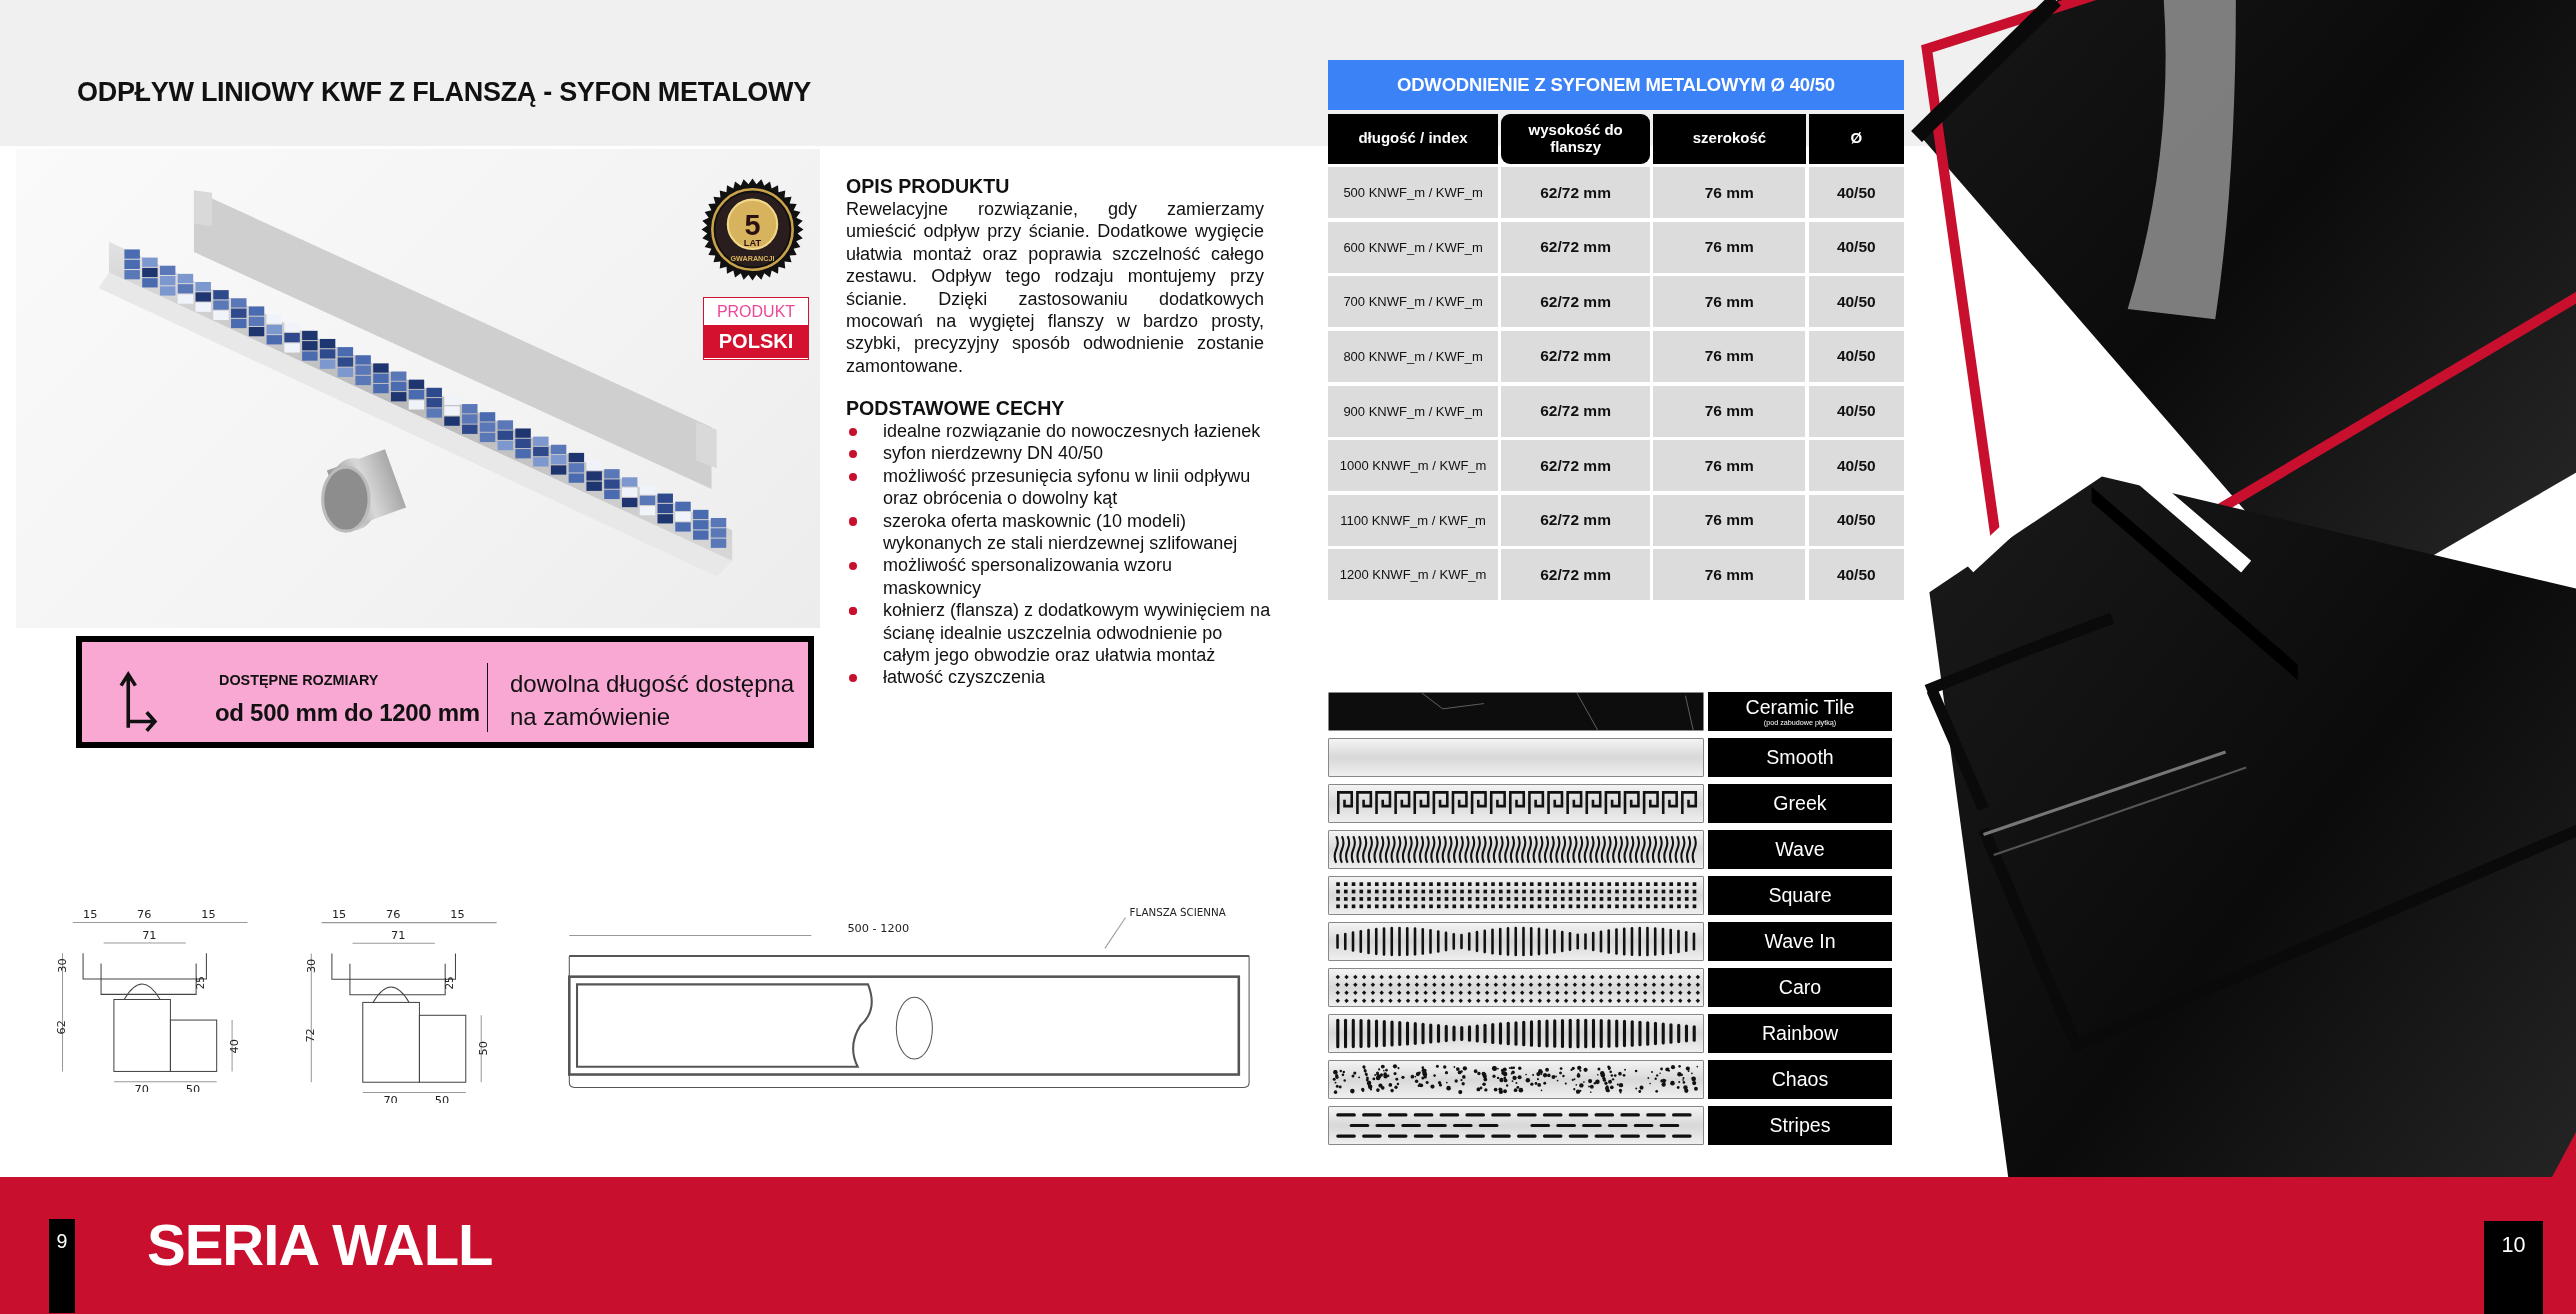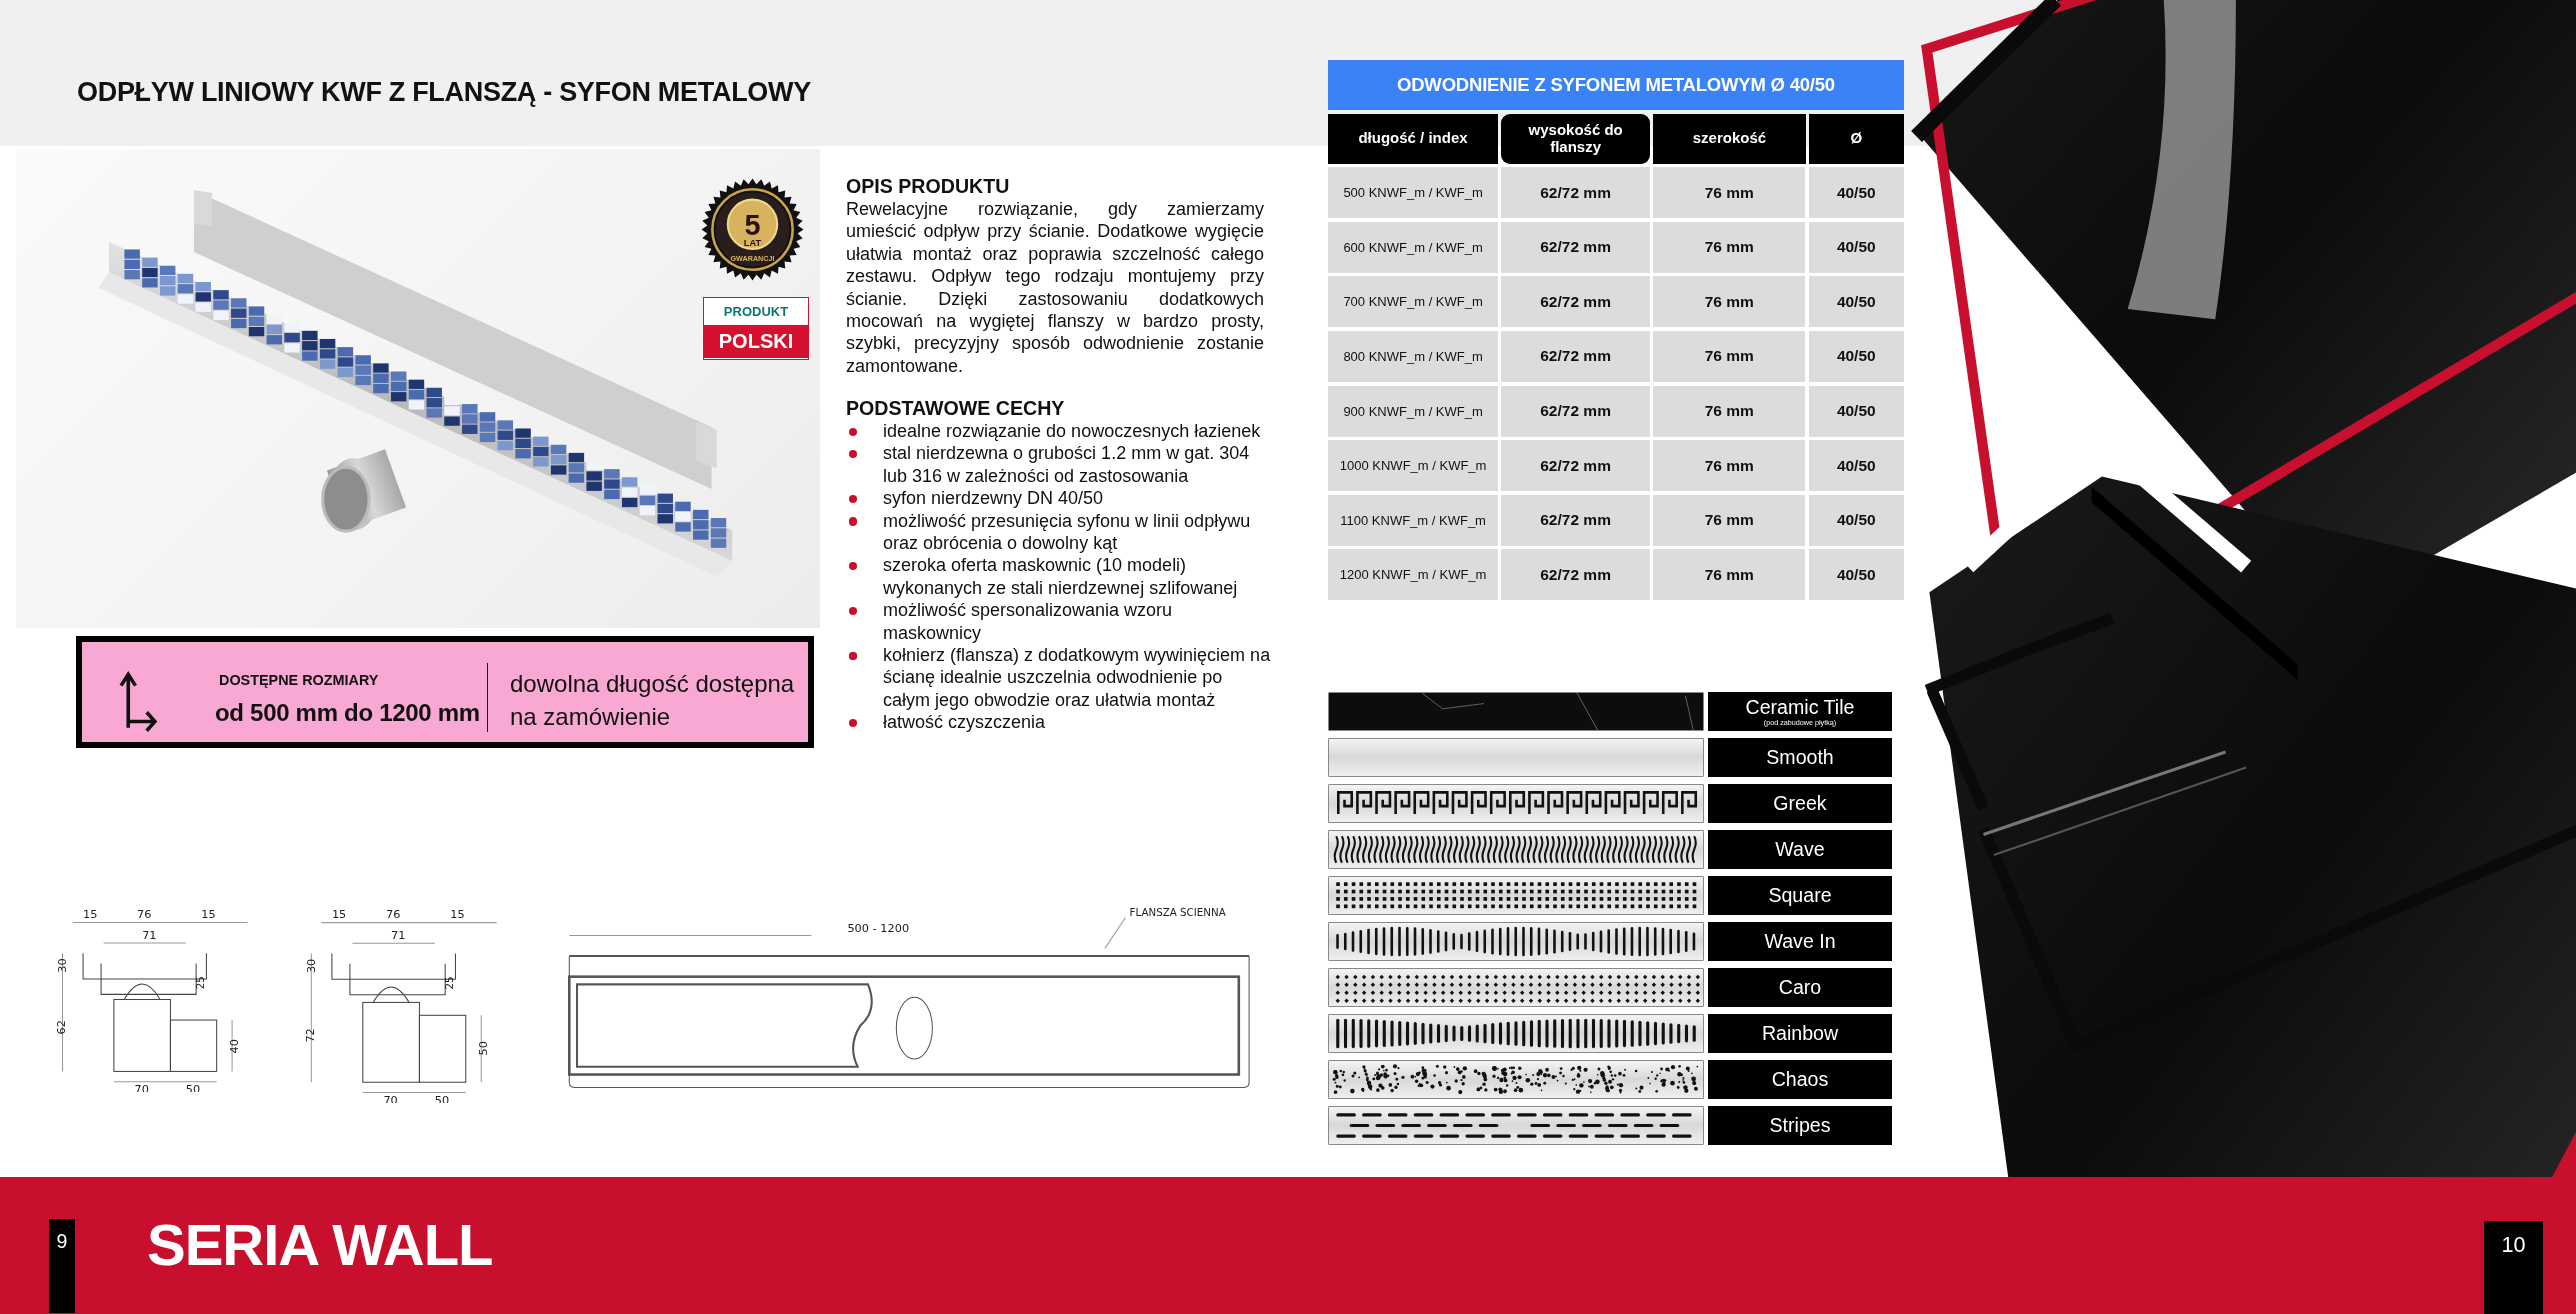--- a/index.html
+++ b/index.html
@@ -22,21 +22,21 @@
   }
   .product-photo svg { width: 100%; height: 100%; }
 
   
   .warranty-badge { position: absolute; left: 701px; top: 178px; width: 103px; height: 103px; }
   .polish-badge {
     position: absolute; left: 703px; top: 297px; width: 106px; height: 63px;
     border: 1.5px solid #d4112f; background: #fff; box-sizing: border-box;
   }
   .polish-badge .pb-top {
-    height: 27px; color: #0f766e; font-weight: bold; font-size: 13px;
+    height: 27px; color: #ec4899; font-weight: normal; font-size: 16px;
     display: flex; align-items: center; justify-content: center;
   }
   .polish-badge .pb-bottom {
     height: 33px; background: #d4112f; color: #fff; font-weight: bold; font-size: 20px;
     display: flex; align-items: center; justify-content: center;
   }
 
   
   .desc { position: absolute; left: 846px; top: 175px; width: 418px; }
   .section-heading { font-weight: bold; font-size: 19.6px; line-height: 23px; margin: 0; }
@@ -279,21 +279,20 @@
 
 <div class="desc">
   <h2 class="section-heading">OPIS PRODUKTU</h2>
   <p class="desc-text">Rewelacyjne rozwiązanie, gdy zamierzamy umieścić odpływ przy ścianie. Dodatkowe wygięcie ułatwia montaż oraz poprawia szczelność całego zestawu. Odpływ tego rodzaju montujemy przy ścianie. Dzięki zastosowaniu dodatkowych mocowań na wygiętej flanszy w bardzo prosty, szybki, precyzyjny sposób odwodnienie zostanie zamontowane.</p>
 </div>
 
 <div class="features">
   <h2 class="section-heading">PODSTAWOWE CECHY</h2>
   <ul id="feature-list">
       <li><span class="bullet"></span><span>idealne rozwiązanie do nowoczesnych łazienek</span></li>
-      <li><span class="bullet"></span><span>stal nierdzewna o grubości 1.2 mm w gat. 304 lub 316 w zależności od zastosowania</span></li>
       <li><span class="bullet"></span><span>syfon nierdzewny DN 40/50</span></li>
       <li><span class="bullet"></span><span>możliwość przesunięcia syfonu w linii odpływu oraz obrócenia o dowolny kąt</span></li>
       <li><span class="bullet"></span><span>szeroka oferta maskownic (10 modeli) wykonanych ze stali nierdzewnej szlifowanej</span></li>
       <li><span class="bullet"></span><span>możliwość spersonalizowania wzoru maskownicy</span></li>
       <li><span class="bullet"></span></li>
       <li><span class="bullet"></span><span>kołnierz (flansza) z dodatkowym wywinięciem na ścianę idealnie uszczelnia odwodnienie po całym jego obwodzie oraz ułatwia montaż</span></li>
       <li><span class="bullet"></span><span>łatwość czyszczenia</span></li>
     </ul>
 </div>
 

